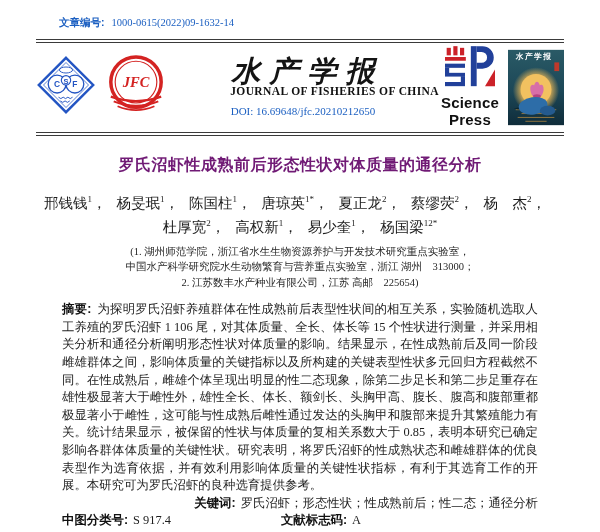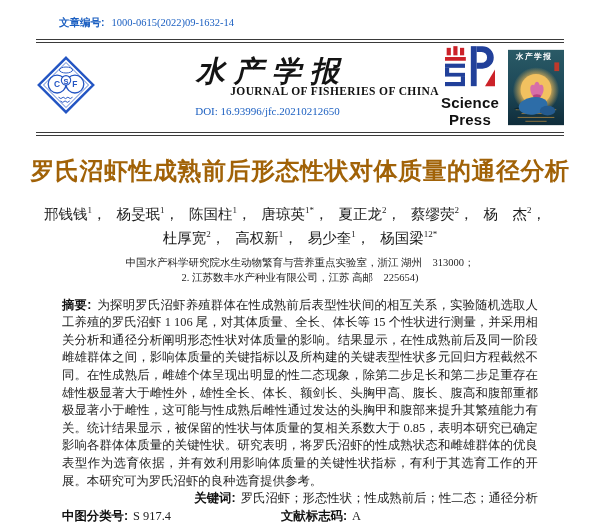--- a/index.html
+++ b/index.html
@@ -29,21 +29,21 @@
   .en-name{font-size:11.5px;font-weight:bold;letter-spacing:0.4px;margin-top:0;color:#111;text-align:right;}
   .doi{font-size:11px;color:#1b5fc1;margin-top:9px;}
   .right-block{display:flex;align-items:center;gap:7px;flex:0 0 auto;}
   .sp-block{text-align:center;width:62px;}
   .sp-label{font-family:"Liberation Sans",sans-serif;font-weight:bold;font-size:15px;
     letter-spacing:0.2px;margin-top:2px;color:#111;}
   .cover-wrap{width:56px;height:77px;display:block;}
 
   
   .title{text-align:center;font-family:"Liberation Sans",sans-serif;font-weight:bold;
-    font-size:24px;letter-spacing:0.5px;margin-top:19px;color:#a16207;}
+    font-size:16px;letter-spacing:0.5px;margin-top:19px;color:#701a75;}
   .authors{text-align:center;margin-top:13px;font-size:14.5px;line-height:20px;color:#1d1d1d;}
   .author sup{font-size:9px;}
   .author-sep{margin-right:10px;}
   .affiliations{text-align:center;margin-top:7px;font-size:10.5px;line-height:15.5px;color:#262626;}
 
   
   .abstract-block{margin:11px 62px 0;font-size:12.4px;line-height:17.6px;
     text-align:justify;color:#1d1d1d;}
   .label-hei{font-family:"Liberation Sans",sans-serif;font-weight:bold;color:#111;}
   .abstract-label{margin-right:6px;}
@@ -77,26 +77,36 @@
           <circle cx="41.5" cy="31" r="9.5" fill="none" stroke="#2355c3" stroke-width="1.4"></circle>
           <circle cx="32" cy="27" r="5" fill="#ffffff" stroke="#2355c3" stroke-width="1.2"></circle>
           <text x="22.5" y="34.5" text-anchor="middle" font-size="9" font-weight="bold" fill="#2355c3" font-family="Liberation Sans, sans-serif">C</text>
           <text x="32" y="30.5" text-anchor="middle" font-size="8" font-weight="bold" fill="#2355c3" font-family="Liberation Sans, sans-serif">S</text>
           <text x="41.5" y="34.5" text-anchor="middle" font-size="9" font-weight="bold" fill="#2355c3" font-family="Liberation Sans, sans-serif">F</text>
           <path d="M24 45 q2.5 3 5 0 q2.5 3 5 0 q2.5 3 5 0" fill="none" stroke="#2355c3" stroke-width="1"></path>
           <path d="M26 49 q2.5 3 5 0 q2.5 3 5 0" fill="none" stroke="#2355c3" stroke-width="1"></path>
         </svg>
       </span>
 
+      <span>
+        <svg width="62" height="62" viewBox="0 0 64 64">
+          <circle cx="32" cy="29" r="26" fill="none" stroke="#d42322" stroke-width="3.6"></circle>
+          <circle cx="32" cy="29" r="21.5" fill="none" stroke="#d42322" stroke-width="1.2"></circle>
+          <text x="32" y="34" text-anchor="middle" font-size="15" font-weight="bold" font-style="italic" fill="#d42322" font-family="Liberation Serif, serif">JFC</text>
+          <path d="M6 44 Q32 53 58 44" fill="none" stroke="#d42322" stroke-width="2.2"></path>
+          <path d="M9 49 Q32 58 55 49" fill="none" stroke="#d42322" stroke-width="2"></path>
+          <path d="M13 54 Q32 62 51 54" fill="none" stroke="#d42322" stroke-width="1.8"></path>
+        </svg>
+      </span>
     </div>
 
     <div class="center-block">
       <div class="cn-name">水产学报</div>
       <div class="en-name">JOURNAL OF FISHERIES OF CHINA</div>
-      <div class="doi">DOI: 16.93996/jfc.20210212650</div>
+      <div class="doi">DOI: 16.69648/jfc.20210212650</div>
     </div>
 
     <div class="right-block">
       <div class="sp-block">
         <span>
           <svg width="50" height="42" viewBox="0 0 60 50">
             <rect x="2" y="2" width="5" height="9" fill="#cc2229"></rect>
             <rect x="10" y="0" width="5" height="11" fill="#cc2229"></rect>
             <rect x="18" y="2" width="5" height="9" fill="#cc2229"></rect>
             <rect x="0" y="13" width="25" height="4.5" fill="#cc2229"></rect>
@@ -155,20 +165,21 @@
   <div class="rule rule-mid"></div>
 
   <div class="title">罗氏沼虾性成熟前后形态性状对体质量的通径分析</div>
 
   <div class="authors">
     <div><span class="author"><span>邢钱钱</span><sup>1</sup><span class="author-sep">，</span></span><span class="author"><span>杨旻珉</span><sup>1</sup><span class="author-sep">，</span></span><span class="author"><span>陈国柱</span><sup>1</sup><span class="author-sep">，</span></span><span class="author"><span>唐琼英</span><sup>1*</sup><span class="author-sep">，</span></span><span class="author"><span>夏正龙</span><sup>2</sup><span class="author-sep">，</span></span><span class="author"><span>蔡缪荧</span><sup>2</sup><span class="author-sep">，</span></span><span class="author"><span>杨　杰</span><sup>2</sup><span class="author-sep">，</span></span></div>
     <div><span class="author"><span>杜厚宽</span><sup>2</sup><span class="author-sep">，</span></span><span class="author"><span>高权新</span><sup>1</sup><span class="author-sep">，</span></span><span class="author"><span>易少奎</span><sup>1</sup><span class="author-sep">，</span></span><span class="author"><span>杨国梁</span><sup>12*</sup></span></div>
   </div>
 
   <div class="affiliations">
+    <div>(1. 湖州师范学院，浙江省水生生物资源养护与开发技术研究重点实验室，</div>
     <div>中国水产科学研究院水生动物繁育与营养重点实验室，浙江 湖州　313000；</div>
     <div>2. 江苏数丰水产种业有限公司，江苏 高邮　225654)</div>
   </div>
 
   <div class="abstract-block">
     <span class="label-hei abstract-label">摘要:</span><span>为探明罗氏沼虾养殖群体在性成熟前后表型性状间的相互关系，实验随机选取人工养殖的罗氏沼虾 1 106 尾，对其体质量、全长、体长等 15 个性状进行测量，并采用相关分析和通径分析阐明形态性状对体质量的影响。结果显示，在性成熟前后及同一阶段雌雄群体之间，影响体质量的关键指标以及所构建的关键表型性状多元回归方程截然不同。在性成熟后，雌雄个体呈现出明显的性二态现象，除第二步足长和第二步足重存在雄性极显著大于雌性外，雄性全长、体长、额剑长、头胸甲高、腹长、腹高和腹部重都极显著小于雌性，这可能与性成熟后雌性通过发达的头胸甲和腹部来提升其繁殖能力有关。统计结果显示，被保留的性状与体质量的复相关系数大于 0.85，表明本研究已确定影响各群体体质量的关键性状。研究表明，将罗氏沼虾的性成熟状态和雌雄群体的优良表型作为选育依据，并有效利用影响体质量的关键性状指标，有利于其选育工作的开展。本研究可为罗氏沼虾的良种选育提供参考。</span>
   </div>
 
   <div class="kv-row">
     <span class="label-hei kv-label">关键词:</span><span>罗氏沼虾；形态性状；性成熟前后；性二态；通径分析</span>

